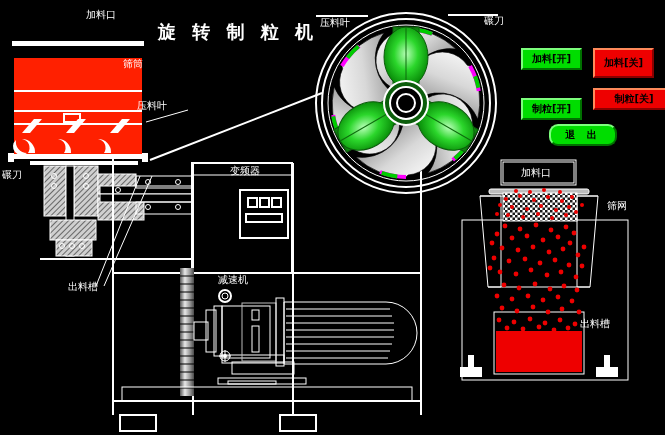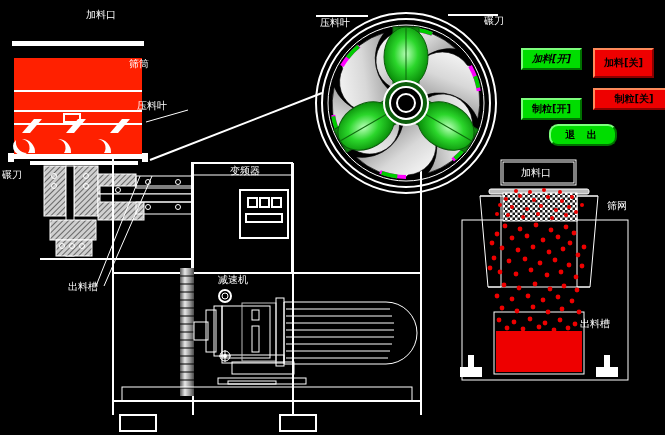--- a/index.html
+++ b/index.html
@@ -377,36 +377,37 @@
           <circle cx="575" cy="324" r="2.4"></circle>
         <circle cx="507" cy="328" r="2.4"></circle>
           <circle cx="523" cy="329" r="2.4"></circle>
           <circle cx="539" cy="327" r="2.4"></circle>
         <circle cx="554" cy="330" r="2.4"></circle>
           <circle cx="568" cy="328" r="2.4"></circle>
       </g>
     </g>
   </svg>
 
+  <div class="title" style="left:158px;top:20px;">旋 转 制 粒 机</div>
 
   <div class="lbl" style="left:86px;top:9px;">加料口</div>
-  <div class="lbl" style="left:129px;top:58px;">筛筒</div>
+  <div class="lbl" style="left:123px;top:58px;">筛筒</div>
   <div class="lbl" style="left:137px;top:100px;">压料叶</div>
   <div class="lbl" style="left:320px;top:17px;">压料叶</div>
   <div class="lbl" style="left:484px;top:15px;">碾刀</div>
   <div class="lbl" style="left:2px;top:169px;">碾刀</div>
   <div class="lbl" style="left:68px;top:281px;">出料槽</div>
   <div class="lbl" style="left:230px;top:165px;">变频器</div>
   <div class="lbl" style="left:218px;top:274px;">减速机</div>
   <div class="lbl" style="left:521px;top:167px;">加料口</div>
   <div class="lbl" style="left:579px;top:200px;padding-left:28px;">筛网</div>
   <div class="lbl" style="left:580px;top:318px;">出料槽</div>
 
   <div id="button-layer">
-      <div class="btn green" style="left: 521px; top: 48px; width: 61px; height: 22px; font-style: italic;">
+      <div class="btn green" style="left: 521px; top: 48px; width: 61px; height: 22px;">
         <span>加料[开]</span>
       </div>
       <div class="btn red" style="left: 593px; top: 48px; width: 61px; height: 30px;">
         <span>加料[关]</span>
       </div>
       <div class="btn green" style="left: 521px; top: 88px; width: 61px; height: 22px; margin-top: 10px;">
         <span>制粒[开]</span>
       </div>
       <div class="btn red" style="left: 593px; top: 88px; width: 82px; height: 22px;">
         <span>制粒[关]</span>

